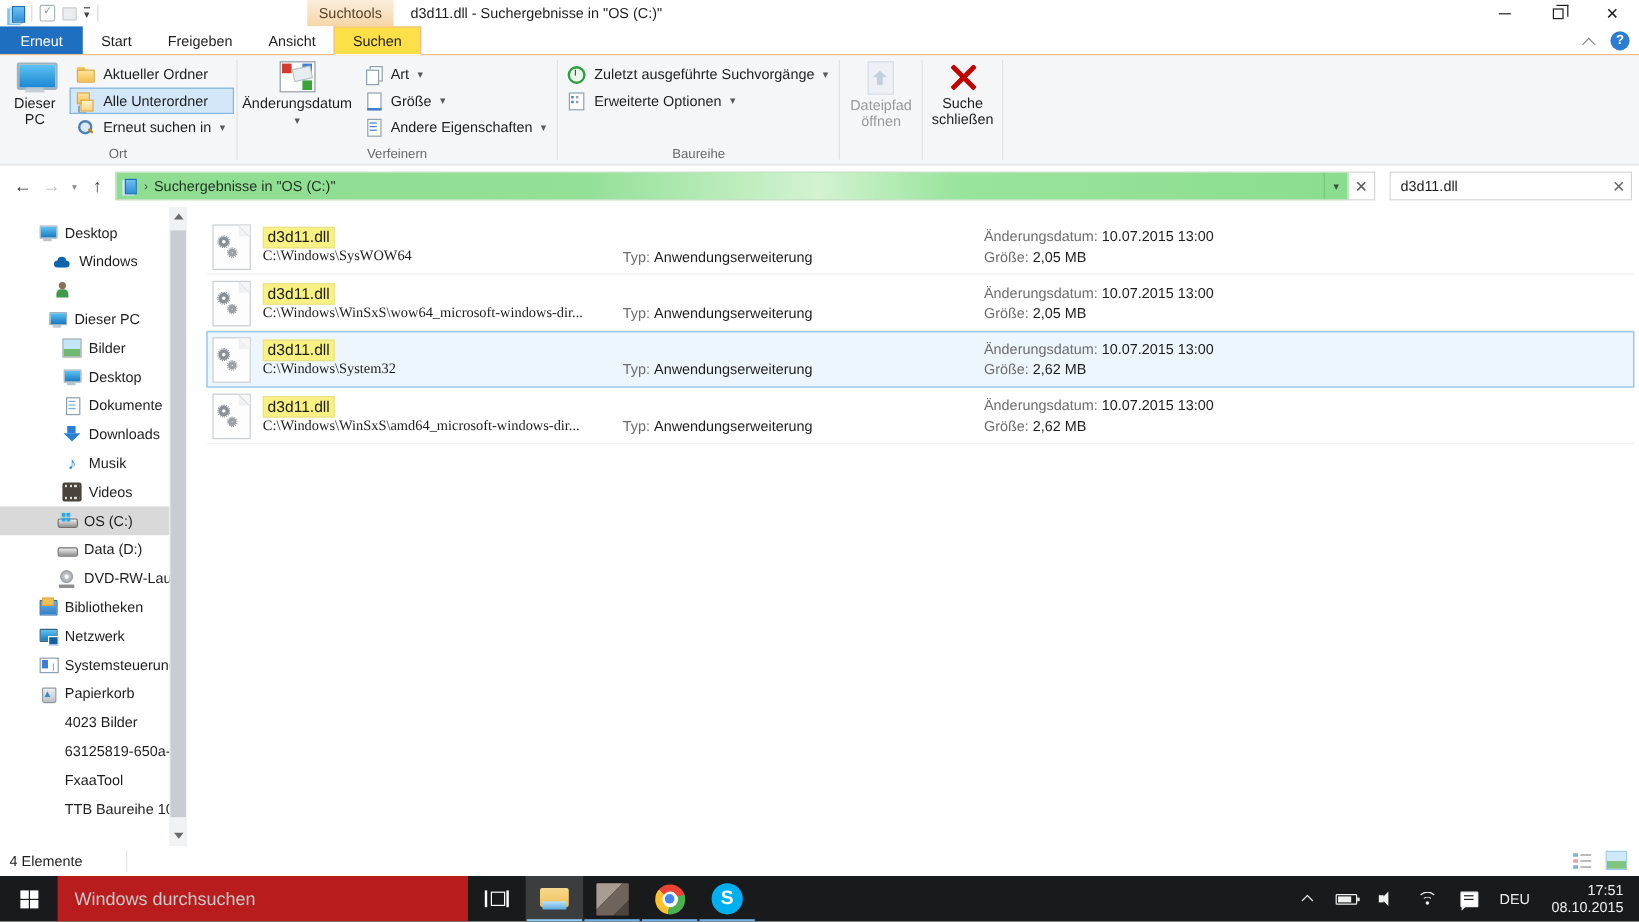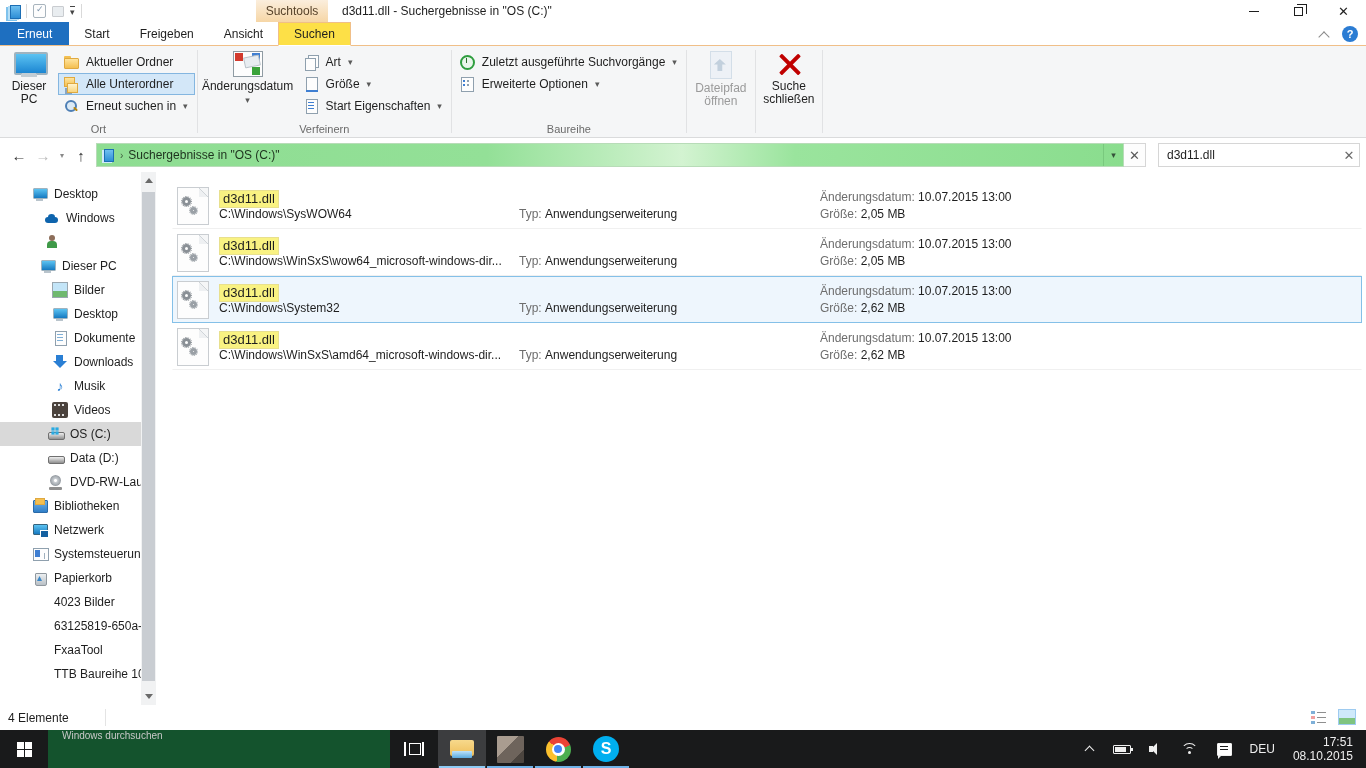--- a/index.html
+++ b/index.html
@@ -144,41 +144,41 @@
   
   .content { flex:1; padding:10px 4px 0 16px; }
   .rrow { position:relative; display:flex; align-items:stretch; height:47px; border:1px solid transparent; border-bottom:1px solid #f0f0f0; }
   .rrow.selected { background:#eef6fd; border:1px solid #84c0e8; }
   .ic-dll { position:relative; width:32px; height:38px; margin:4px 10px 0 4px; background:#fdfdfd; border:1px solid #c9cdd1; flex:none; }
   .ic-dll::before { content:""; position:absolute; right:0; top:0; width:9px; height:9px; background:linear-gradient(225deg,#f5f6f7 48%,#cfd4d8 50%,#eef0f2 52%); }
   .ic-dll .g1 { position:absolute; left:4px; top:9px; width:9px; height:9px; border:3px solid #8a9096; border-radius:50%; outline:1px dotted #8a9096; }
   .ic-dll .g2 { position:absolute; left:12px; top:19px; width:7px; height:7px; border:3px solid #9aa0a6; border-radius:50%; outline:1px dotted #9aa0a6; }
   .c-name { width:300px; display:flex; flex-direction:column; justify-content:center; gap:1px; }
   .fname mark { background:#f9f282; border:1px solid #e8e08e; padding:0 3px 1px 3px; font-size:13px; color:#1e1e1e; }
-  .fpath { font-size:12px; color:#1e1e1e; white-space:nowrap; overflow:hidden; }
+  .fpath { font-size:12px; color:#1e1e1e; white-space:nowrap; overflow:hidden;font-family:Liberation Serif, serif; }
   .c-type { width:301px; display:flex; align-items:flex-end; padding-bottom:7px; white-space:nowrap; }
   .c-det { flex:1; display:flex; flex-direction:column; justify-content:center; gap:3px; white-space:nowrap; }
   .lab { color:#6d6d6d; }
   .val { color:#1e1e1e; }
 
   
   .statusbar { position:relative; height:25px; background:#fff; display:flex; align-items:center; padding:0 8px; font-size:12px; }
   .statusbar .sdiv { position:absolute; left:105px; top:4px; width:1px; height:17px; background:#e4e4e4; }
   .view-btns { position:absolute; right:10px; top:4px; display:flex; gap:10px; }
   .vb { position:relative; width:18px; height:16px; }
   .vb-details::before { content:""; position:absolute; left:1px; top:2px; width:4px; height:3px; background:#7fb0d8; box-shadow:0 5px 0 #f0a0a0, 0 10px 0 #7fb0d8; }
   .vb-details::after { content:""; position:absolute; left:7px; top:3px; width:9px; height:1px; background:#8f8f8f; box-shadow:0 5px 0 #8f8f8f, 0 10px 0 #8f8f8f; }
   .vb-thumbs { border:1px solid #9ecbf0; background:linear-gradient(#cfe9fa 55%,#7fc47f 55%); }
 
   
   .taskbar { position:absolute; left:0; bottom:0; width:1366px; height:38px; background:#191a1b; display:flex; align-items:stretch; color:#efefef; }
   .tb-start { width:48px; display:flex; align-items:center; justify-content:center; }
   .tb-start i { position:relative; width:15px; height:15px; }
   .tb-start i::before { content:""; position:absolute; left:0; top:0; width:7px; height:7px; background:#fff; box-shadow:8px 0 0 #fff, 0 8px 0 #fff, 8px 8px 0 #fff; }
-  .tb-search { width:342px; background:#14532d; display:flex; padding-left:14px; font-size:10px; color:#c9c9c9; margin:0; }
+  .tb-search { width:342px; background:#b91c1c; display:flex; align-items:center; padding-left:14px; font-size:15px; color:#c9c9c9; margin:0; }
   .tb-btn { width:48px; position:relative; display:flex; align-items:center; justify-content:center; }
   .tb-btn.active-app { background:#3c3d3f; }
   .tb-btn .underline { position:absolute; left:1px; right:1px; bottom:0; height:2px; background:#6fb2e8; }
   .tb-btn.active-app .underline { background:#8ecbf5; }
   .tv-ico { position:relative; width:20px; height:14px; border-left:2px solid #fff; border-right:2px solid #fff; }
   .tv-ico::before { content:""; position:absolute; left:3px; top:1px; width:10px; height:10px; border:1.5px solid #fff; }
   .exp-ico { position:relative; width:24px; height:18px; }
   .exp-ico::before { content:""; position:absolute; left:0; top:0; width:24px; height:16px; background:linear-gradient(#f7d98c,#eebe59); border-radius:2px; }
   .exp-ico::after { content:""; position:absolute; left:2px; bottom:0; width:20px; height:7px; background:linear-gradient(#bfe3fa,#5aaade); border-radius:1px; }
   .photo-ico { width:27px; height:27px; background:linear-gradient(135deg,#a99c90 0 40%,#6e645c 40% 75%,#4c453f 75%); border-radius:1px; }
@@ -286,21 +286,21 @@
             <span>Art</span>
             <span class="arrow">▾</span>
           </div>
           <div class="sbtn">
             <span class="ric ic16 ic-page-u"></span>
             <span>Größe</span>
             <span class="arrow">▾</span>
           </div>
           <div class="sbtn">
             <span class="ric ic16 ic-page-l"></span>
-            <span>Start Eigenschaften</span>
+            <span>Andere Eigenschaften</span>
             <span class="arrow">▾</span>
           </div>
         </div>
       </div>
       <div class="glabel">Verfeinern</div>
     </div>
     <div class="rgdiv"></div>
 
     <div class="rgroup">
       <div class="rg-body">

